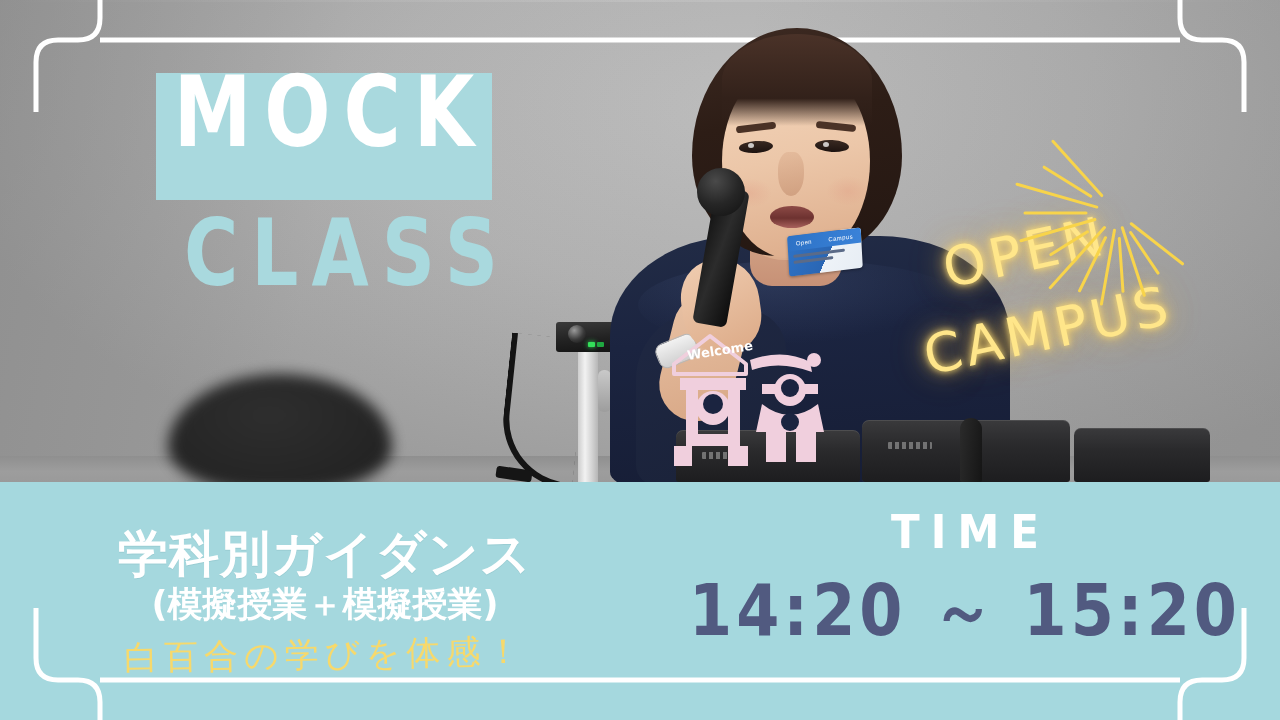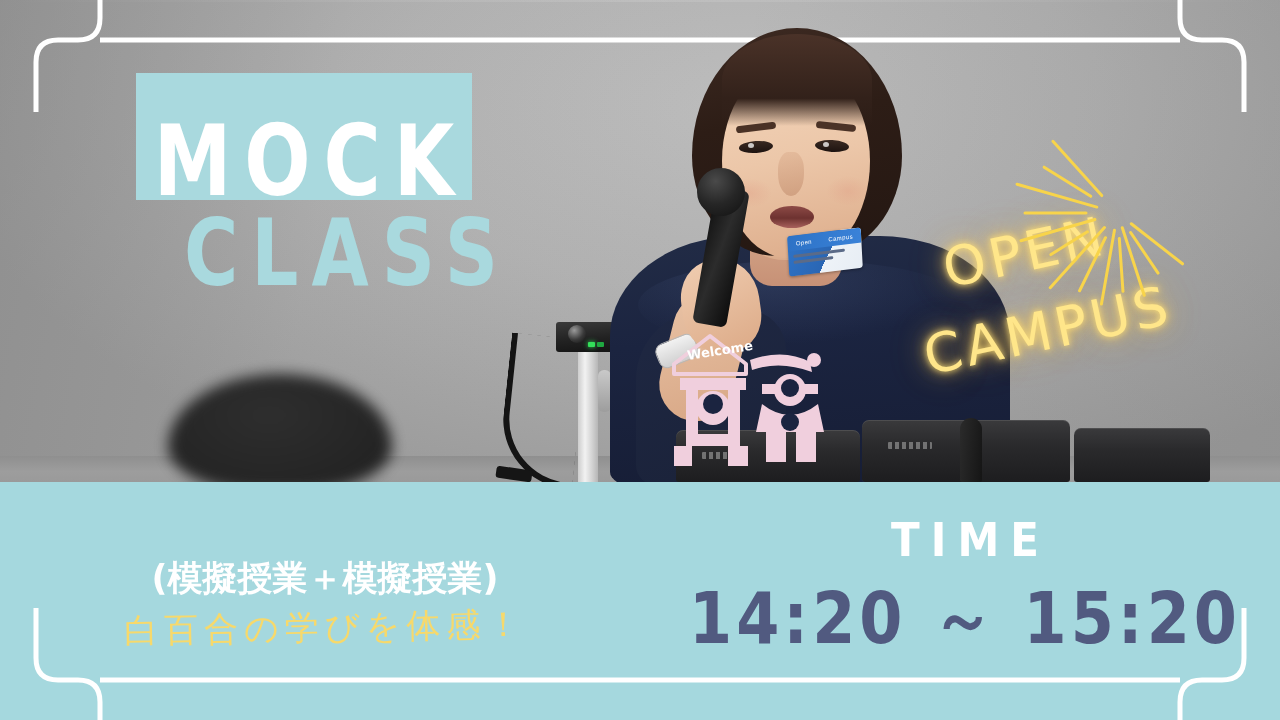--- a/index.html
+++ b/index.html
@@ -285,24 +285,24 @@
     background: linear-gradient(95deg, #2b2b2b, #151515);
   }
   .blue-obj {
     position: absolute; left: 862px; top: 440px; width: 26px; height: 42px;
     background: linear-gradient(180deg,#2d4f9c,#1d336b); border-radius: 3px;
   }
 
   
   .mock-box {
     position: absolute;
-    left: 136px; top: 73px;
+    left: 156px; top: 73px;
     width: 336px; height: 127px;
     background: #a9d9de;
-    display: flex; align-items: flex-end; justify-content: center;
+    display: flex; align-items: flex-start; justify-content: center;
   }
   .mock-text {
     color: #ffffff;
     font-size: 78px;
     font-weight: 700;
     letter-spacing: 13px;
     text-indent: 13px;
     line-height: 1;
     font-family: "DejaVu Sans", "Liberation Sans", sans-serif;
     transform: scaleY(1.26);
@@ -386,21 +386,21 @@
     font-size: 34px;
     font-weight: 400;
     letter-spacing: 6px;
     margin-top: 8px;
     font-family: "DejaVu Serif", "Liberation Serif", serif;
     transform: rotate(-1deg);
   }
 
   .banner-right {
     position: absolute;
-    left: 650px; top: 16px; width: 630px; height: 174px;
+    left: 650px; top: 8px; width: 630px; height: 174px;
     display: flex; flex-direction: column;
     align-items: center; justify-content: center;
   }
   .time-label {
     color: #ffffff;
     font-size: 42px;
     font-weight: 700;
     letter-spacing: 11px;
     text-indent: 11px;
     line-height: 1;
@@ -546,20 +546,21 @@
           <i style="height: 64px; background: rgb(248, 212, 74); transform: rotate(90deg) translateY(30px);"></i>
           <i style="height: 86px; background: rgb(248, 212, 74); transform: rotate(106deg) translateY(20px);"></i>
           <i style="height: 58px; background: rgb(248, 212, 74); transform: rotate(122deg) translateY(30px);"></i>
           <i style="height: 76px; background: rgb(248, 212, 74); transform: rotate(138deg) translateY(22px);"></i>
         </div>
     </div>
   </div>
 
   <div class="banner">
     <div class="banner-left">
+      <div class="jp-title">学科別ガイダンス</div>
       <div class="jp-sub">(模擬授業＋模擬授業)</div>
       <div class="jp-hand">白百合の学びを体感！</div>
     </div>
     <div class="banner-right">
       <div class="time-label">TIME</div>
       <div class="time-value">14:20 ～ 15:20</div>
     </div>
   </div>
 
   <div class="frame">

